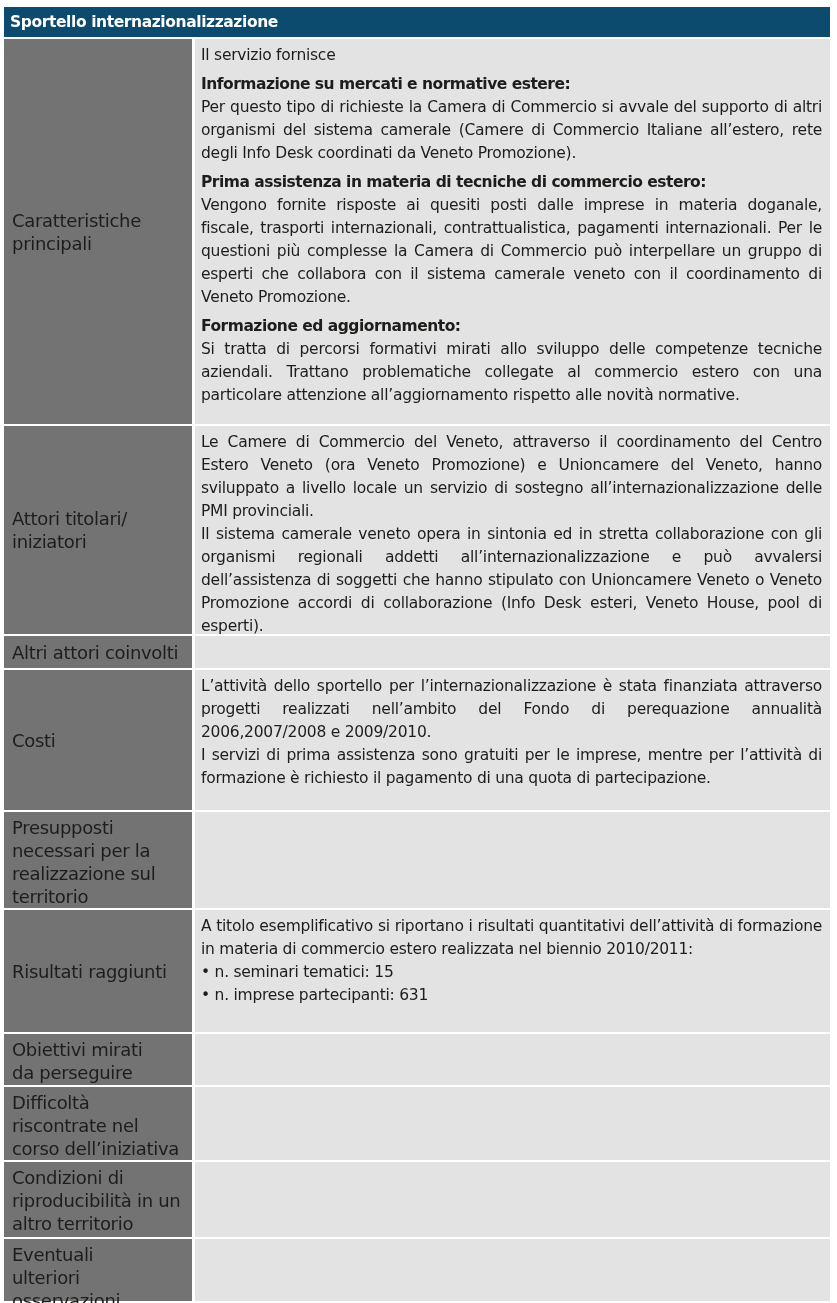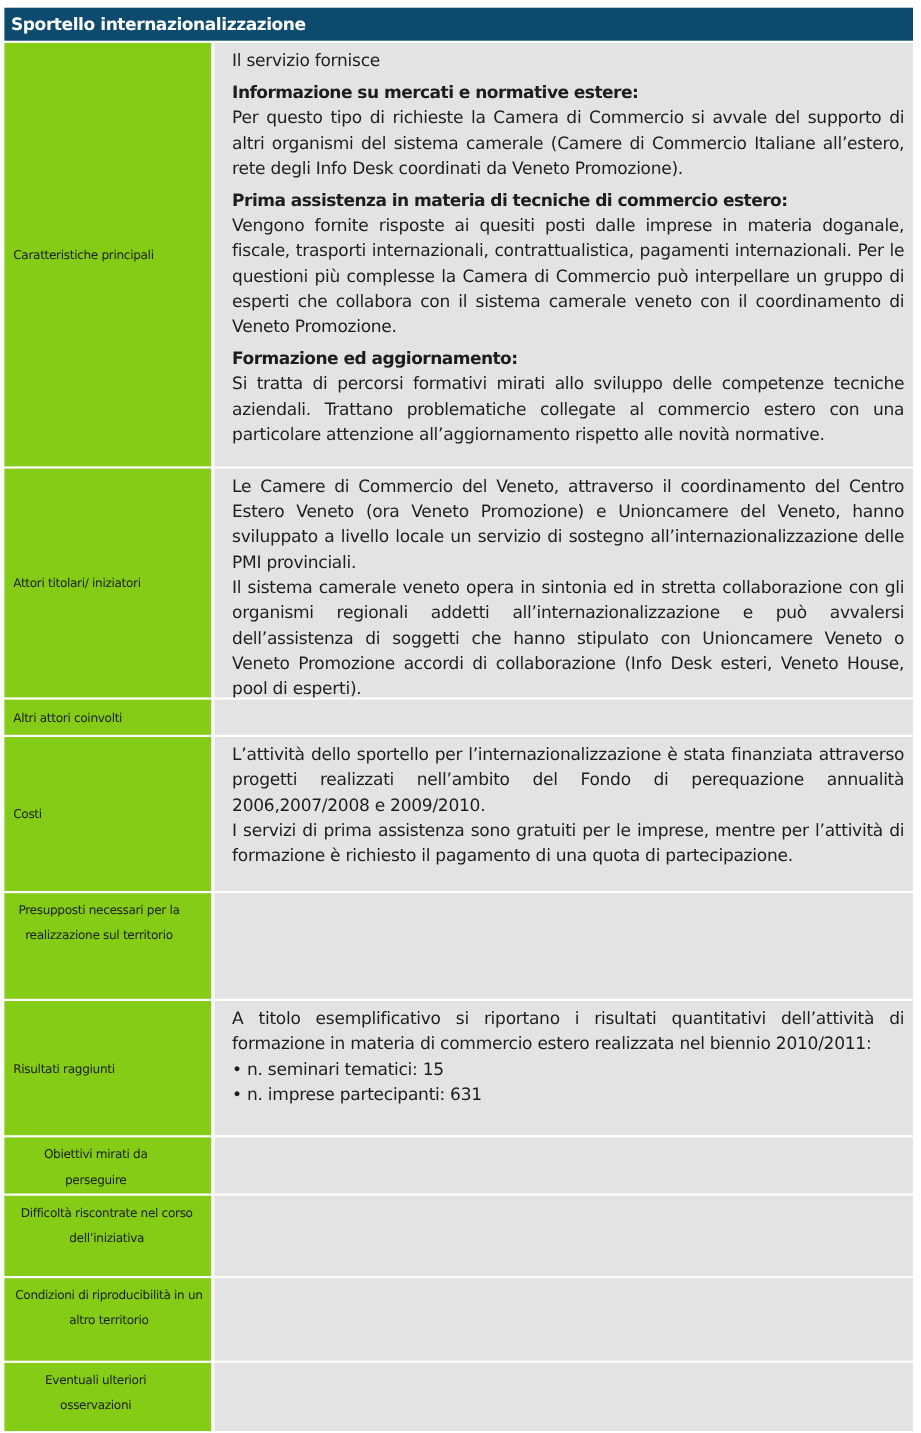--- a/index.html
+++ b/index.html
@@ -5,28 +5,28 @@
   html, body { margin: 0; padding: 0; background: #ffffff; }
   body { width: 837px; height: 1303px; position: relative; font-family: "DejaVu Sans", sans-serif; color: #1d1d1b; }
   .table { position: absolute; left: 4px; top: 7px; width: 826px; }
   .header {
     background: #0c4a6e; color: #ffffff; font-weight: bold;
     font-size: 15.5px; height: 30px; line-height: 30px; padding-left: 6px;
     letter-spacing: -0.4px; margin-bottom: 2px;
   }
   .row { display: flex; margin-bottom: 2px; }
   .label {
-    width: 188px; flex: none; background: #84cc16; margin-right: 3px;
-    font-size: 11px; line-height: 23px; padding: 4px 6px 4px 8px; box-sizing: border-box;
-    display: flex; align-items: center; letter-spacing: -0.3px; text-align: center;
+    width: 188px; flex: none; background: #737373; margin-right: 3px;
+    font-size: 18px; line-height: 23px; padding: 4px 6px 4px 8px; box-sizing: border-box;
+    display: flex; align-items: center; letter-spacing: -0.3px;
   }
   .label.top { align-items: flex-start; }
   .content {
     flex: 1; background: #e3e3e3; font-size: 15.5px; line-height: 23px;
-    padding: 5px 8px 6px 16px; box-sizing: border-box; text-align: justify;
+    padding: 5px 8px 6px 6px; box-sizing: border-box; text-align: justify;
     letter-spacing: -0.25px;
   }
   .content p { margin: 0; }
   .content .gap { margin-top: 6px; }
   .content .h { font-weight: bold; letter-spacing: -0.5px; }
 </style>
 </head>
 <body>
 
 <div class="table">

